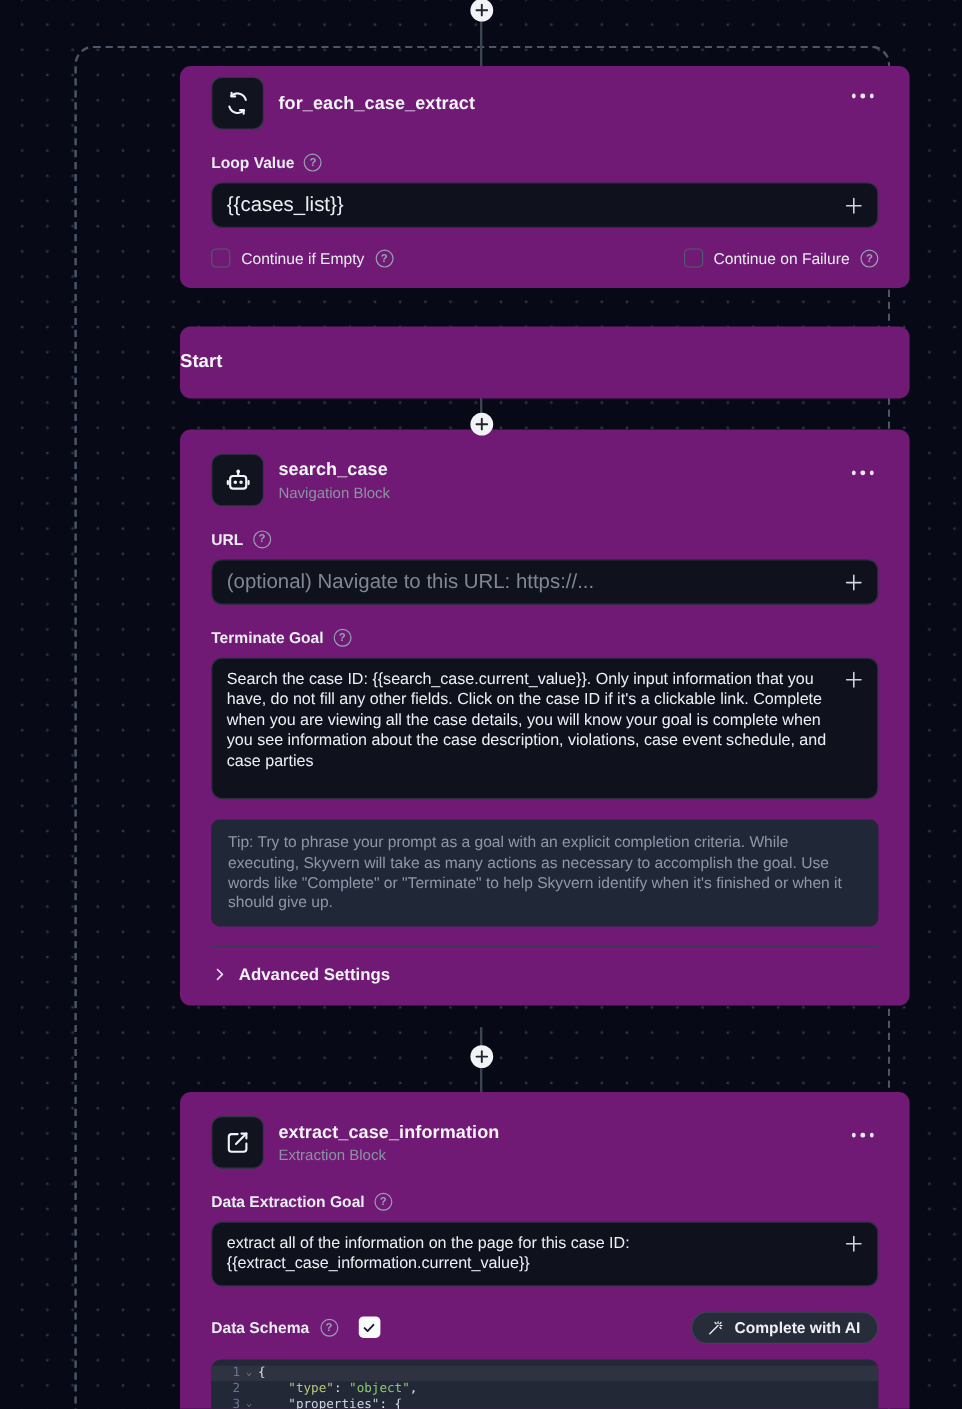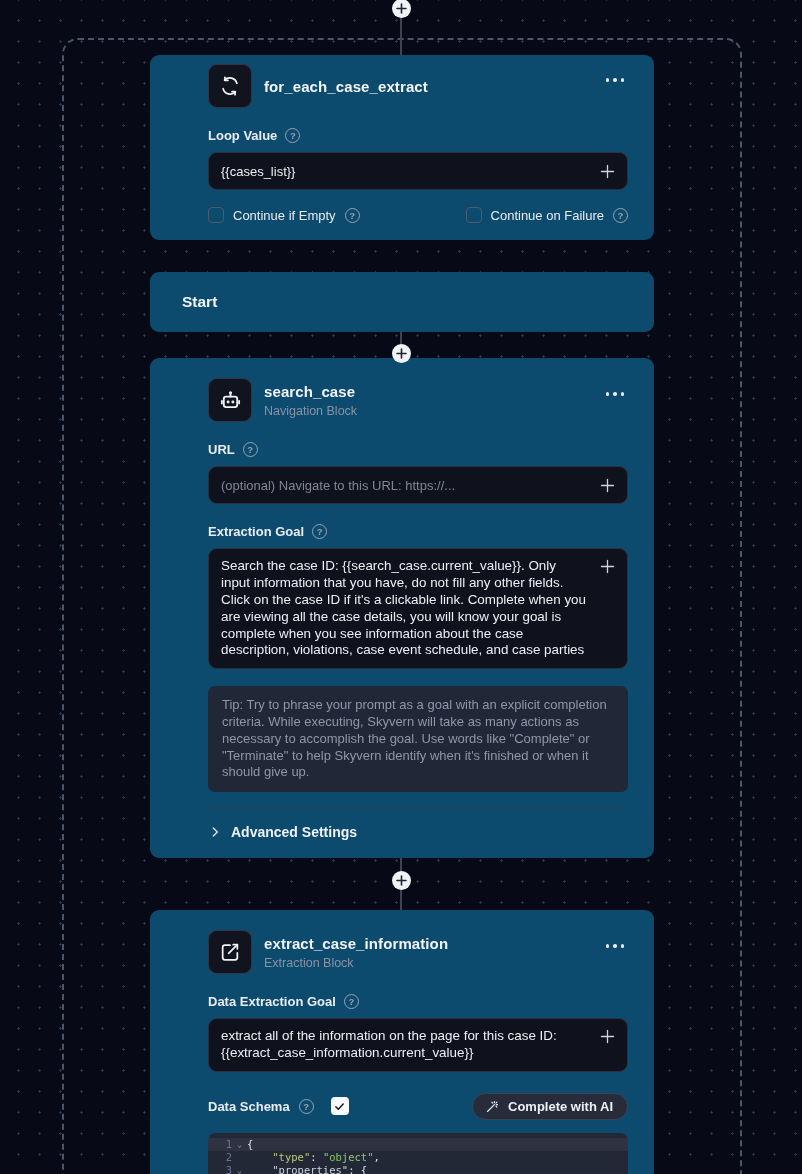--- a/index.html
+++ b/index.html
@@ -16,22 +16,22 @@
     position:absolute; left:62px; top:38px; width:680px; bottom:-24px;
     border:2px dashed #4d5669; border-radius:16px;
   }
   .vline { position:absolute; left:400px; width:2px; background:#3c4453; }
   .add-node {
     position:absolute; left:392px; width:19px; height:19px; border-radius:50%;
     background:#f2f3f6; display:flex; align-items:center; justify-content:center;
     z-index:5; cursor:pointer;
   }
   .card {
-    position:absolute; left:150px; width:504px;
-    background:#0c4a6e; border-radius:9px; z-index:2;padding-left:32px;
+    position:absolute; left:150px; width:608px;
+    background:#701a75; border-radius:9px; z-index:2;
   }
   .card-pad { padding:0 26px; }
   .hdr { display:flex; align-items:center; gap:12px; padding:20px 26px 0 26px; }
   .iconbox {
     width:44px; height:44px; border-radius:9px; border:1px solid #303646;
     background:#11141f; display:flex; align-items:center; justify-content:center;
     flex:none;
   }
   .hdr-txt { flex:1; min-width:0; }
   .ttl { font-size:15px; font-weight:700; color:#f2f4f8; letter-spacing:.1px; }
@@ -41,21 +41,21 @@
   .lbl-row { display:flex; align-items:center; gap:8px; margin-top:20px; }
   .lbl { font-size:13px; font-weight:700; color:#e9ecf1; }
   .help {
     width:15px; height:15px; border-radius:50%; border:1.4px solid #99a2b2;
     color:#99a2b2; font-size:9.5px; font-weight:700; display:flex;
     align-items:center; justify-content:center; flex:none;
   }
   .inputbox {
     margin-top:9px; background:#0f121c; border:1px solid #2b3040; border-radius:9px;
     display:flex; align-items:center; padding:0 12px; min-height:38px;
-    font-size:13px; color:#edeff4;
+    font-size:17px; color:#edeff4;
   }
   .inputbox .txt { flex:1; padding-right:10px; }
   .inputbox .ph { color:#7f8795; }
   .textareabox {
     margin-top:9px; background:#0f121c; border:1px solid #2b3040; border-radius:9px;
     display:flex; align-items:flex-start; padding:9px 12px;
     font-size:13.4px; line-height:1.26; color:#edeff4;
   }
   .textareabox .txt { flex:1; padding-right:12px; }
   .plus-sm { flex:none; margin-top:1px; cursor:pointer; }
@@ -200,21 +200,21 @@
       <span class="lbl">URL</span>
       <span class="help">?</span>
     </div>
     <div class="inputbox">
       <span class="txt ph">(optional) Navigate to this URL: https://...</span>
       <svg class="plus-sm" width="15" height="15" viewBox="0 0 15 15">
           <path d="M7.5 1.5v12M1.5 7.5h12" stroke="#cfd4dd" stroke-width="1.3" stroke-linecap="round"></path>
         </svg>
     </div>
     <div class="lbl-row">
-      <span class="lbl">Extraction Goal</span>
+      <span class="lbl">Terminate Goal</span>
       <span class="help">?</span>
     </div>
     <div class="textareabox" style="min-height:118px;">
       <span class="txt">Search the case ID: {{search_case.current_value}}. Only input information that you have, do not fill any other fields. Click on the case ID if it's a clickable link. Complete when you are viewing all the case details, you will know your goal is complete when you see information about the case description, violations, case event schedule, and case parties</span>
       <svg class="plus-sm" width="15" height="15" viewBox="0 0 15 15">
           <path d="M7.5 1.5v12M1.5 7.5h12" stroke="#cfd4dd" stroke-width="1.3" stroke-linecap="round"></path>
         </svg>
     </div>
     <div class="tip">Tip: Try to phrase your prompt as a goal with an explicit completion criteria. While executing, Skyvern will take as many actions as necessary to accomplish the goal. Use words like "Complete" or "Terminate" to help Skyvern identify when it's finished or when it should give up.</div>
     <div class="divider"></div>

